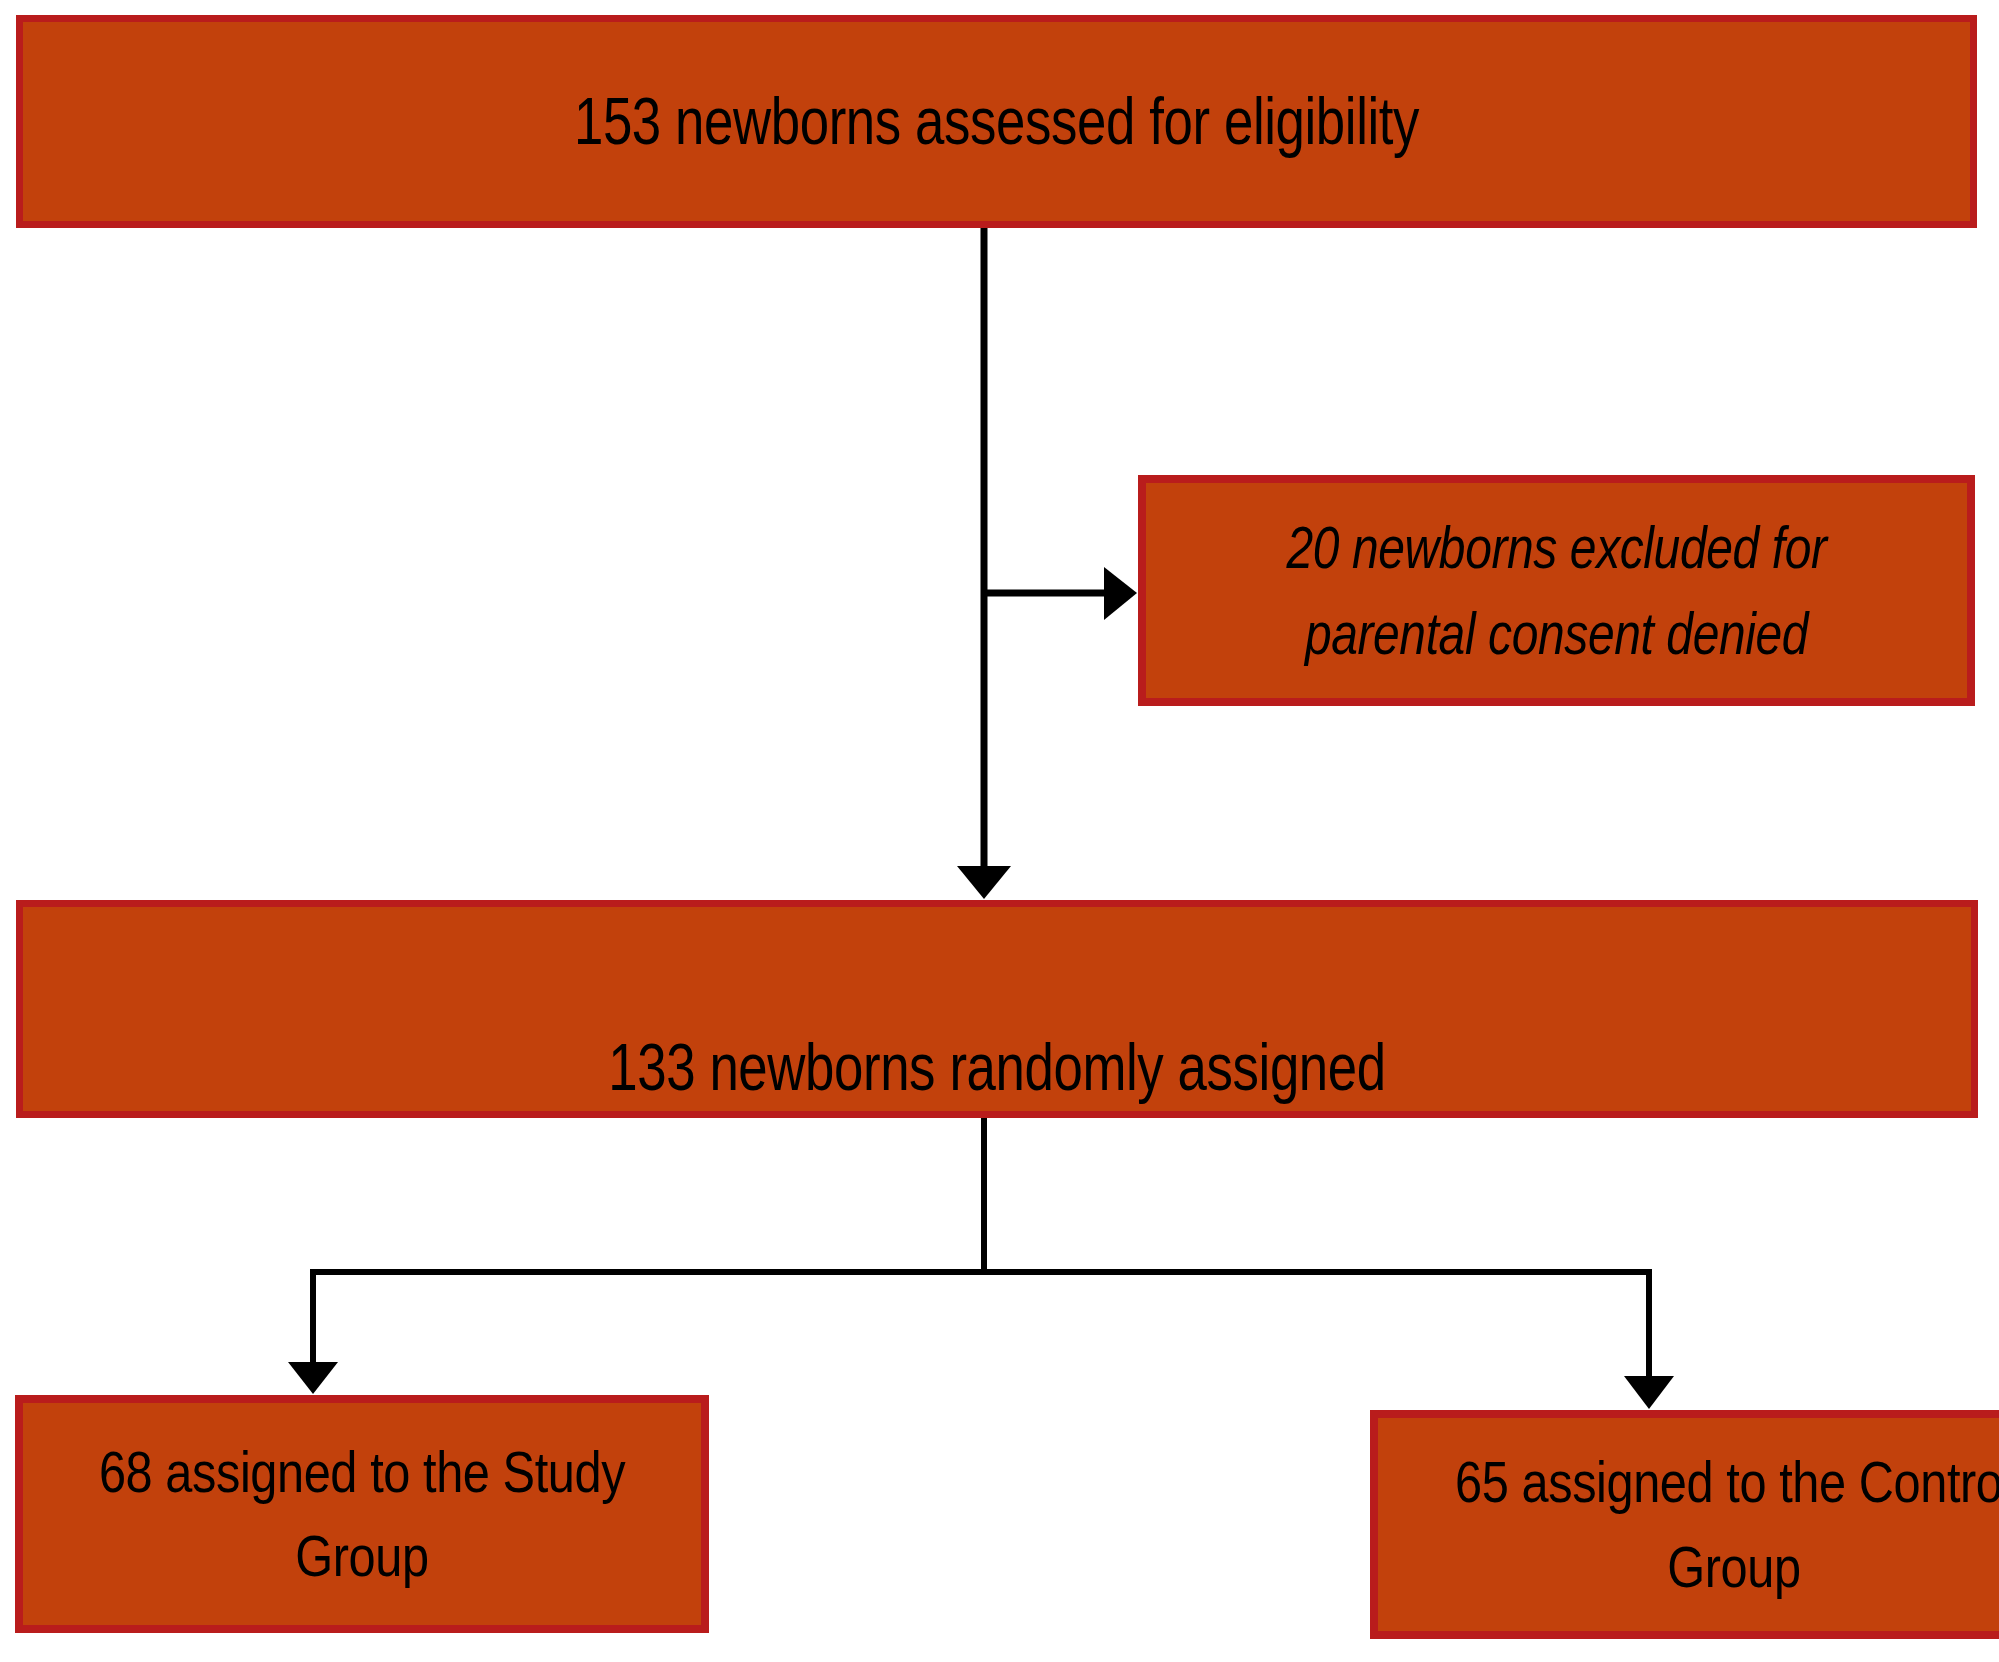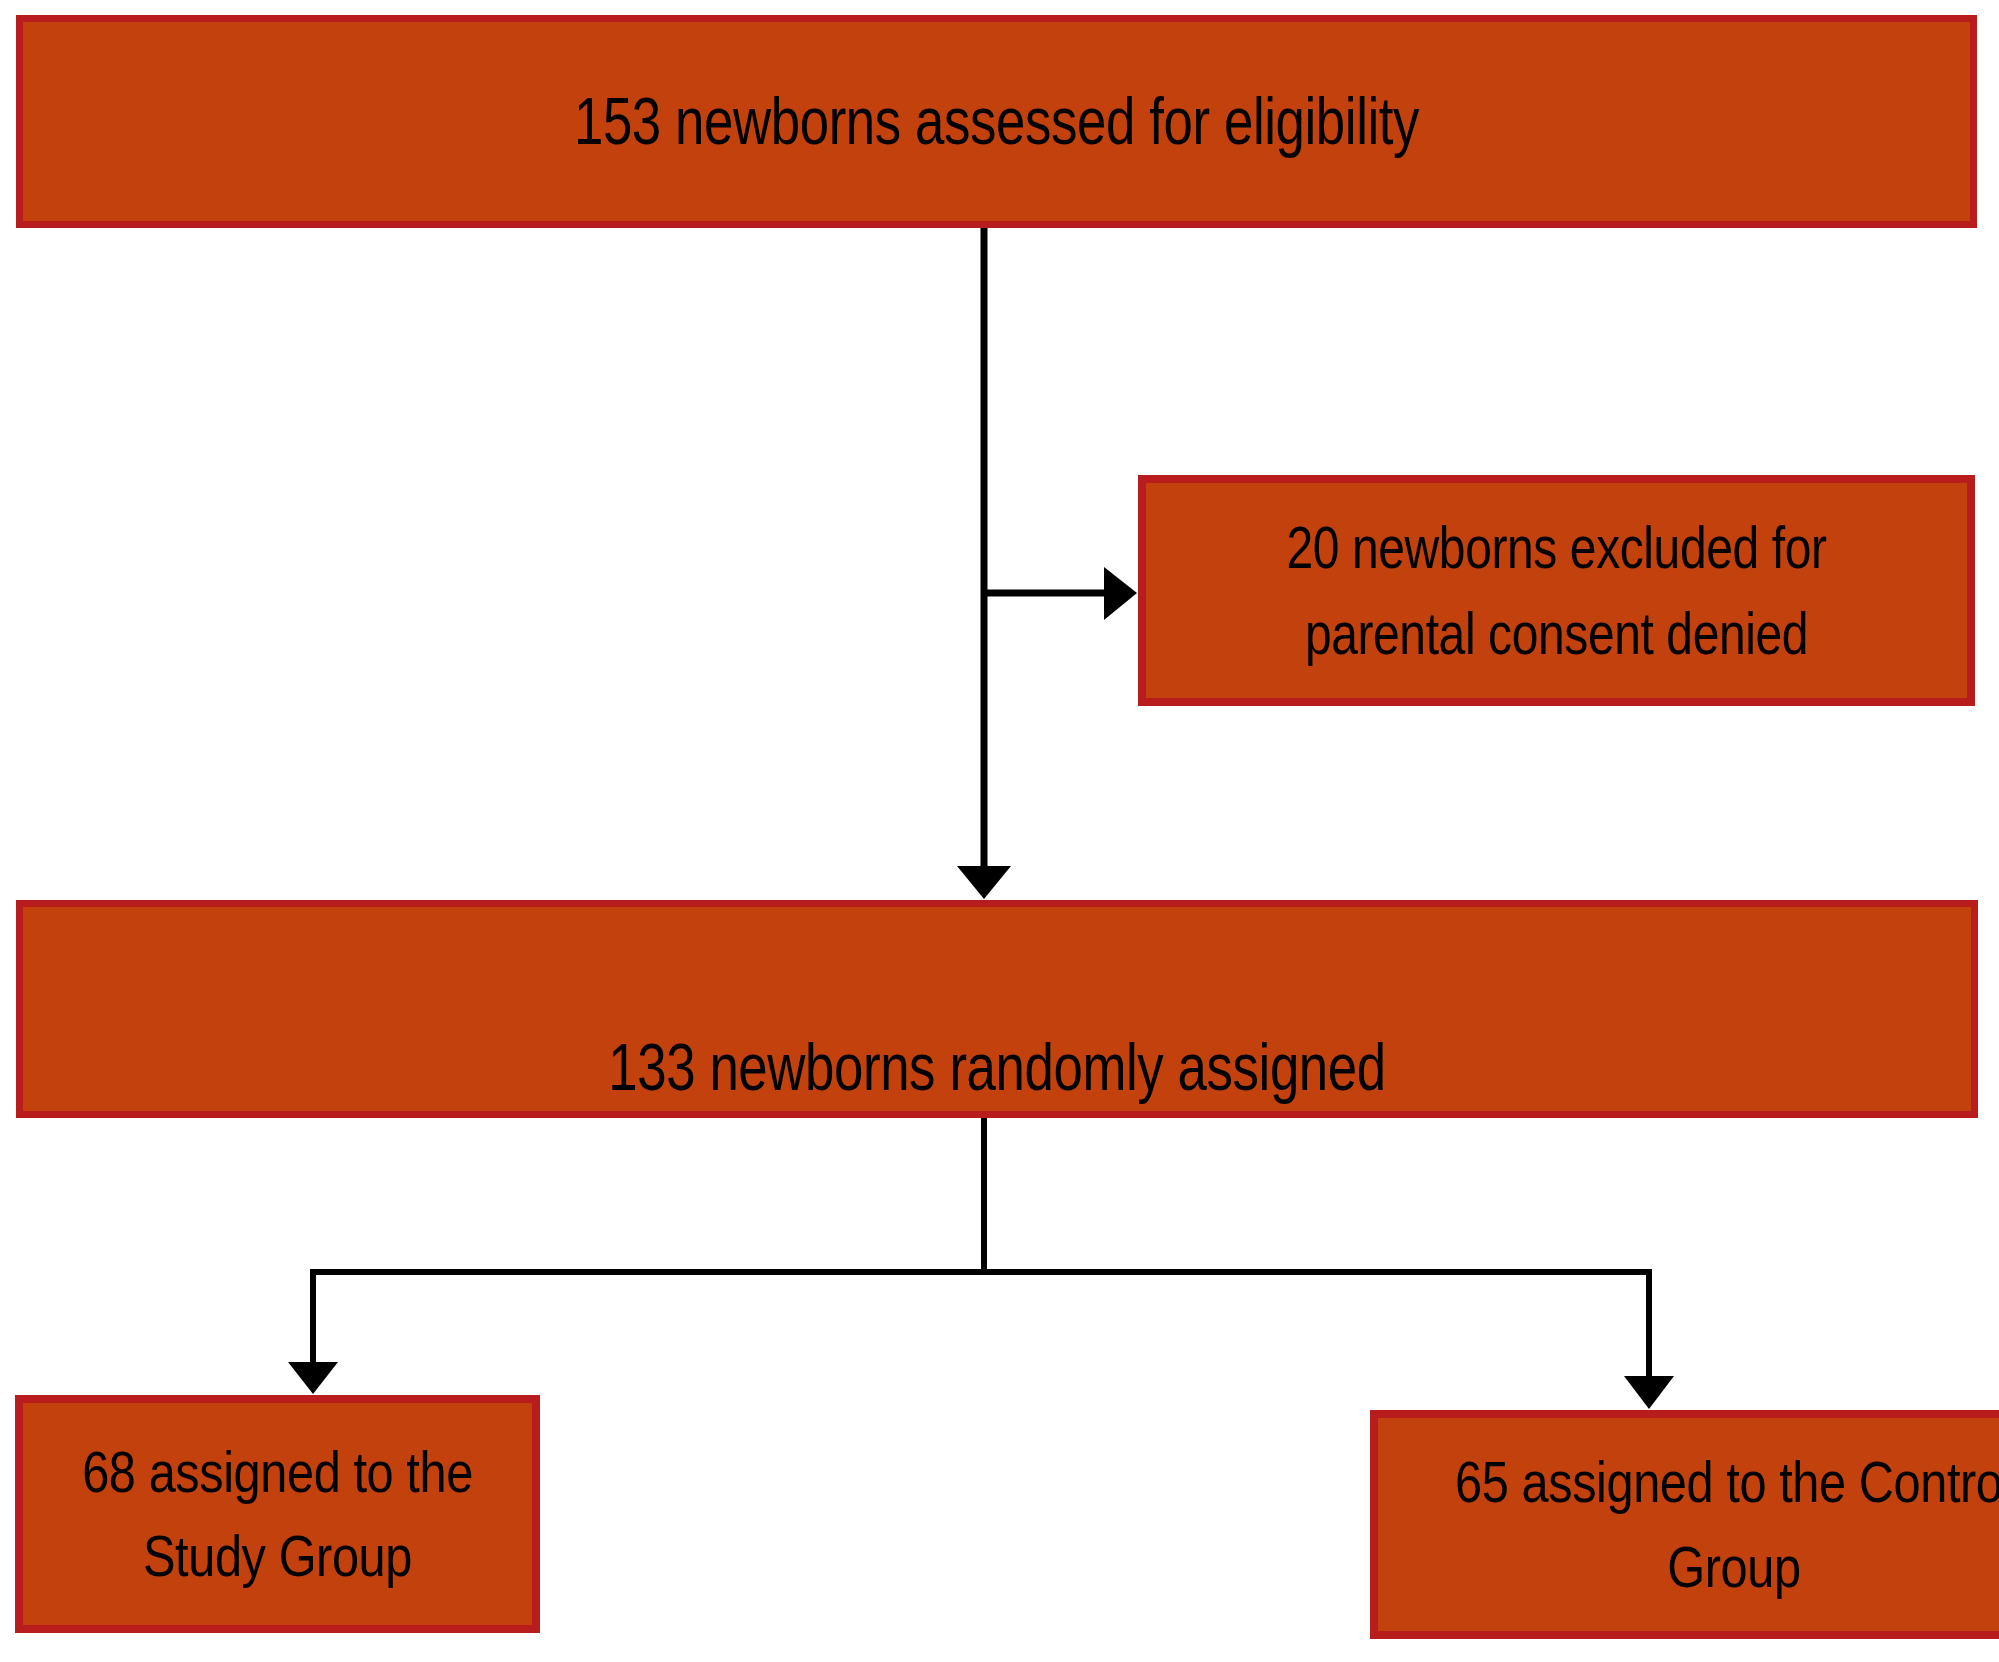--- a/index.html
+++ b/index.html
@@ -56,39 +56,40 @@
   }
   #node-assessed .node-text {
     font-size: 66px;
     transform: scaleX(0.80);
   }
 
   #node-excluded {
     left: 1138px; top: 475px;
     width: 837px; height: 231px;
     border-width: 8px;
+    font-style: italic;
   }
   #node-excluded .node-text {
     font-size: 60px;
     line-height: 1.42;
     transform: scaleX(0.80);
   }
 
   #node-randomized {
     left: 16px;  top: 900px;
     width: 1962px; height: 218px; align-items: flex-end;
   }
   #node-randomized .node-text {
     font-size: 66px;
     transform: scaleX(0.80);
   }
 
   #node-study-group {
     left: 15px;  top: 1395px;
-    width: 525px; height: 238px;
+    width: 694px; height: 238px;
     border-width: 8px;
   }
   #node-study-group .node-text {
     font-size: 58px;
     line-height: 1.45;
     transform: scaleX(0.84);
   }
 
   #node-control-group {
     left: 1328px; top: 1410px;

